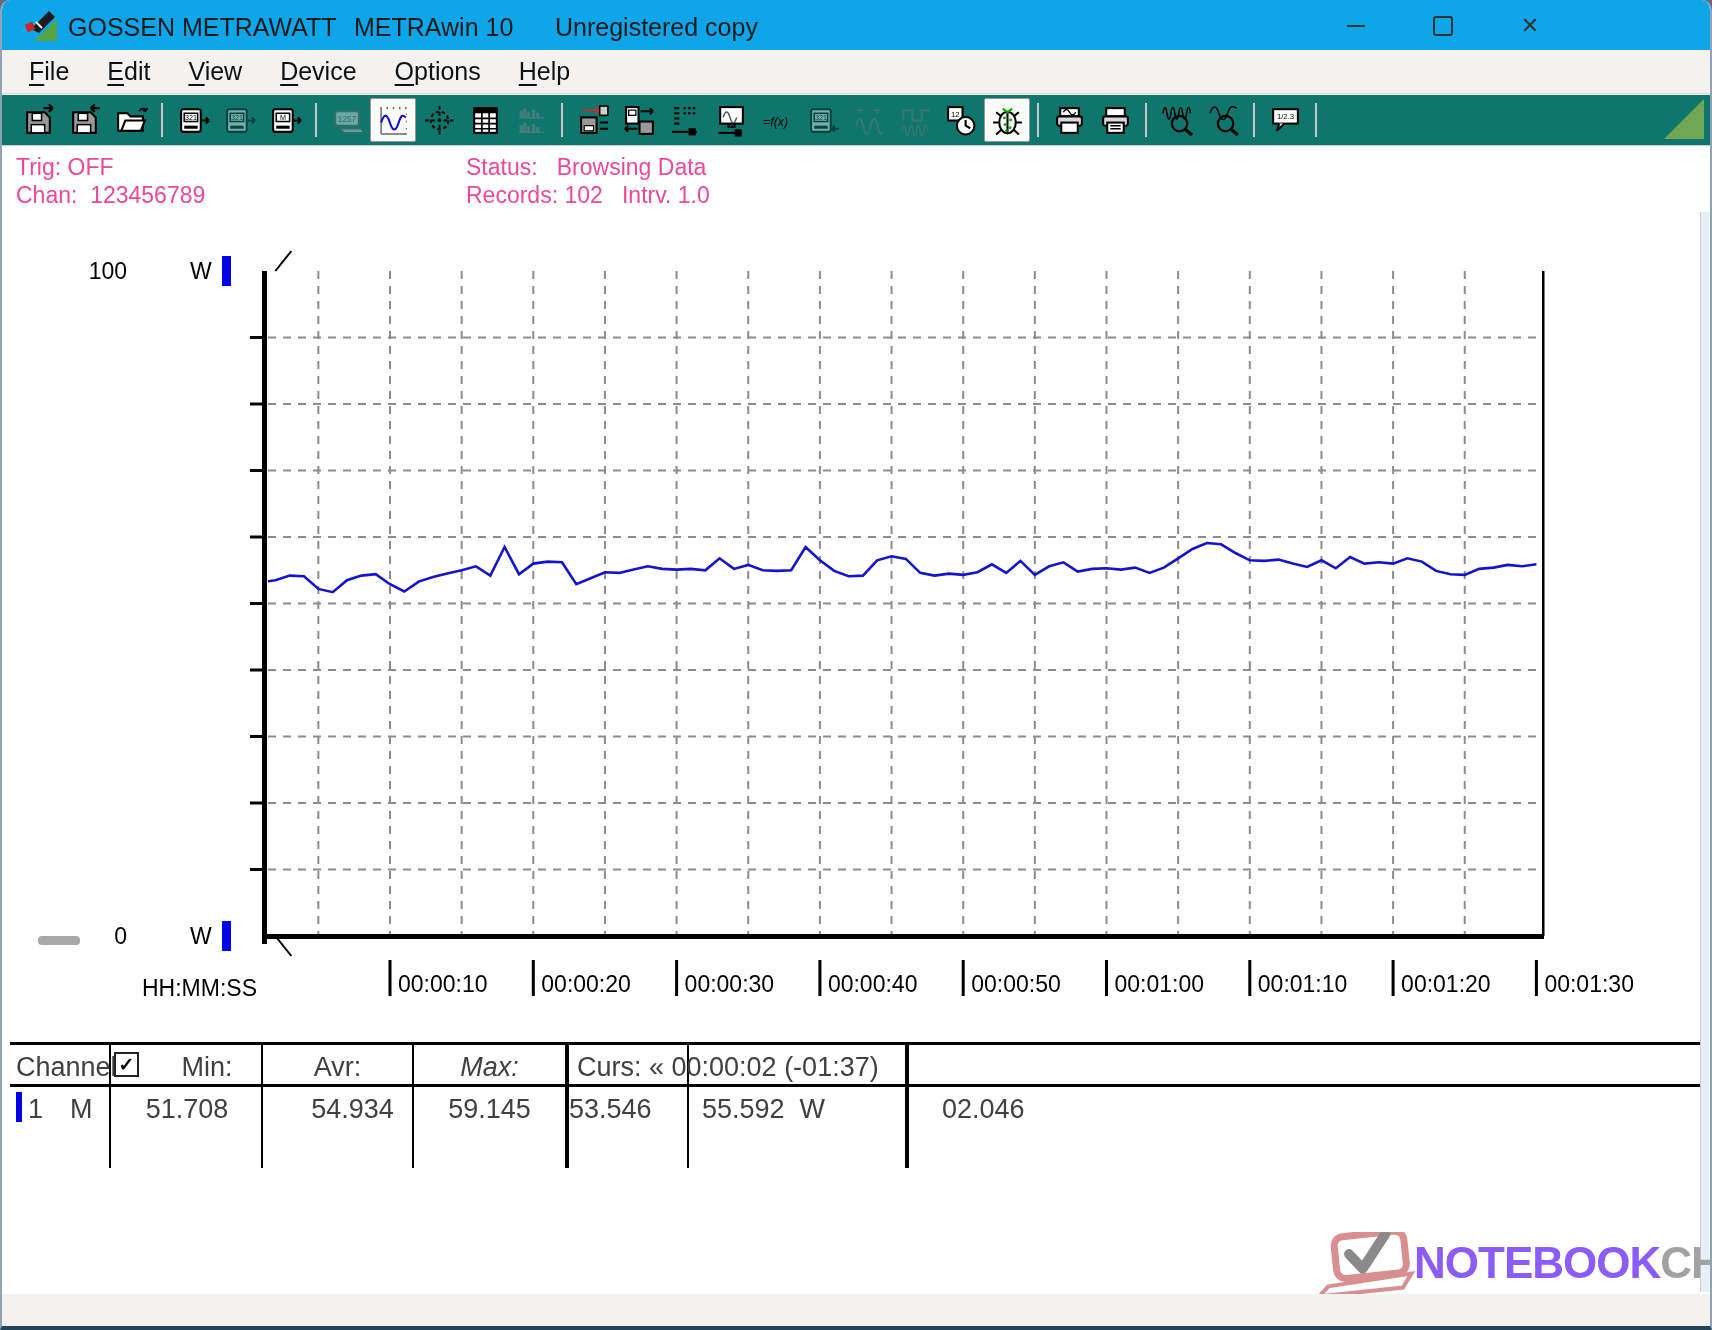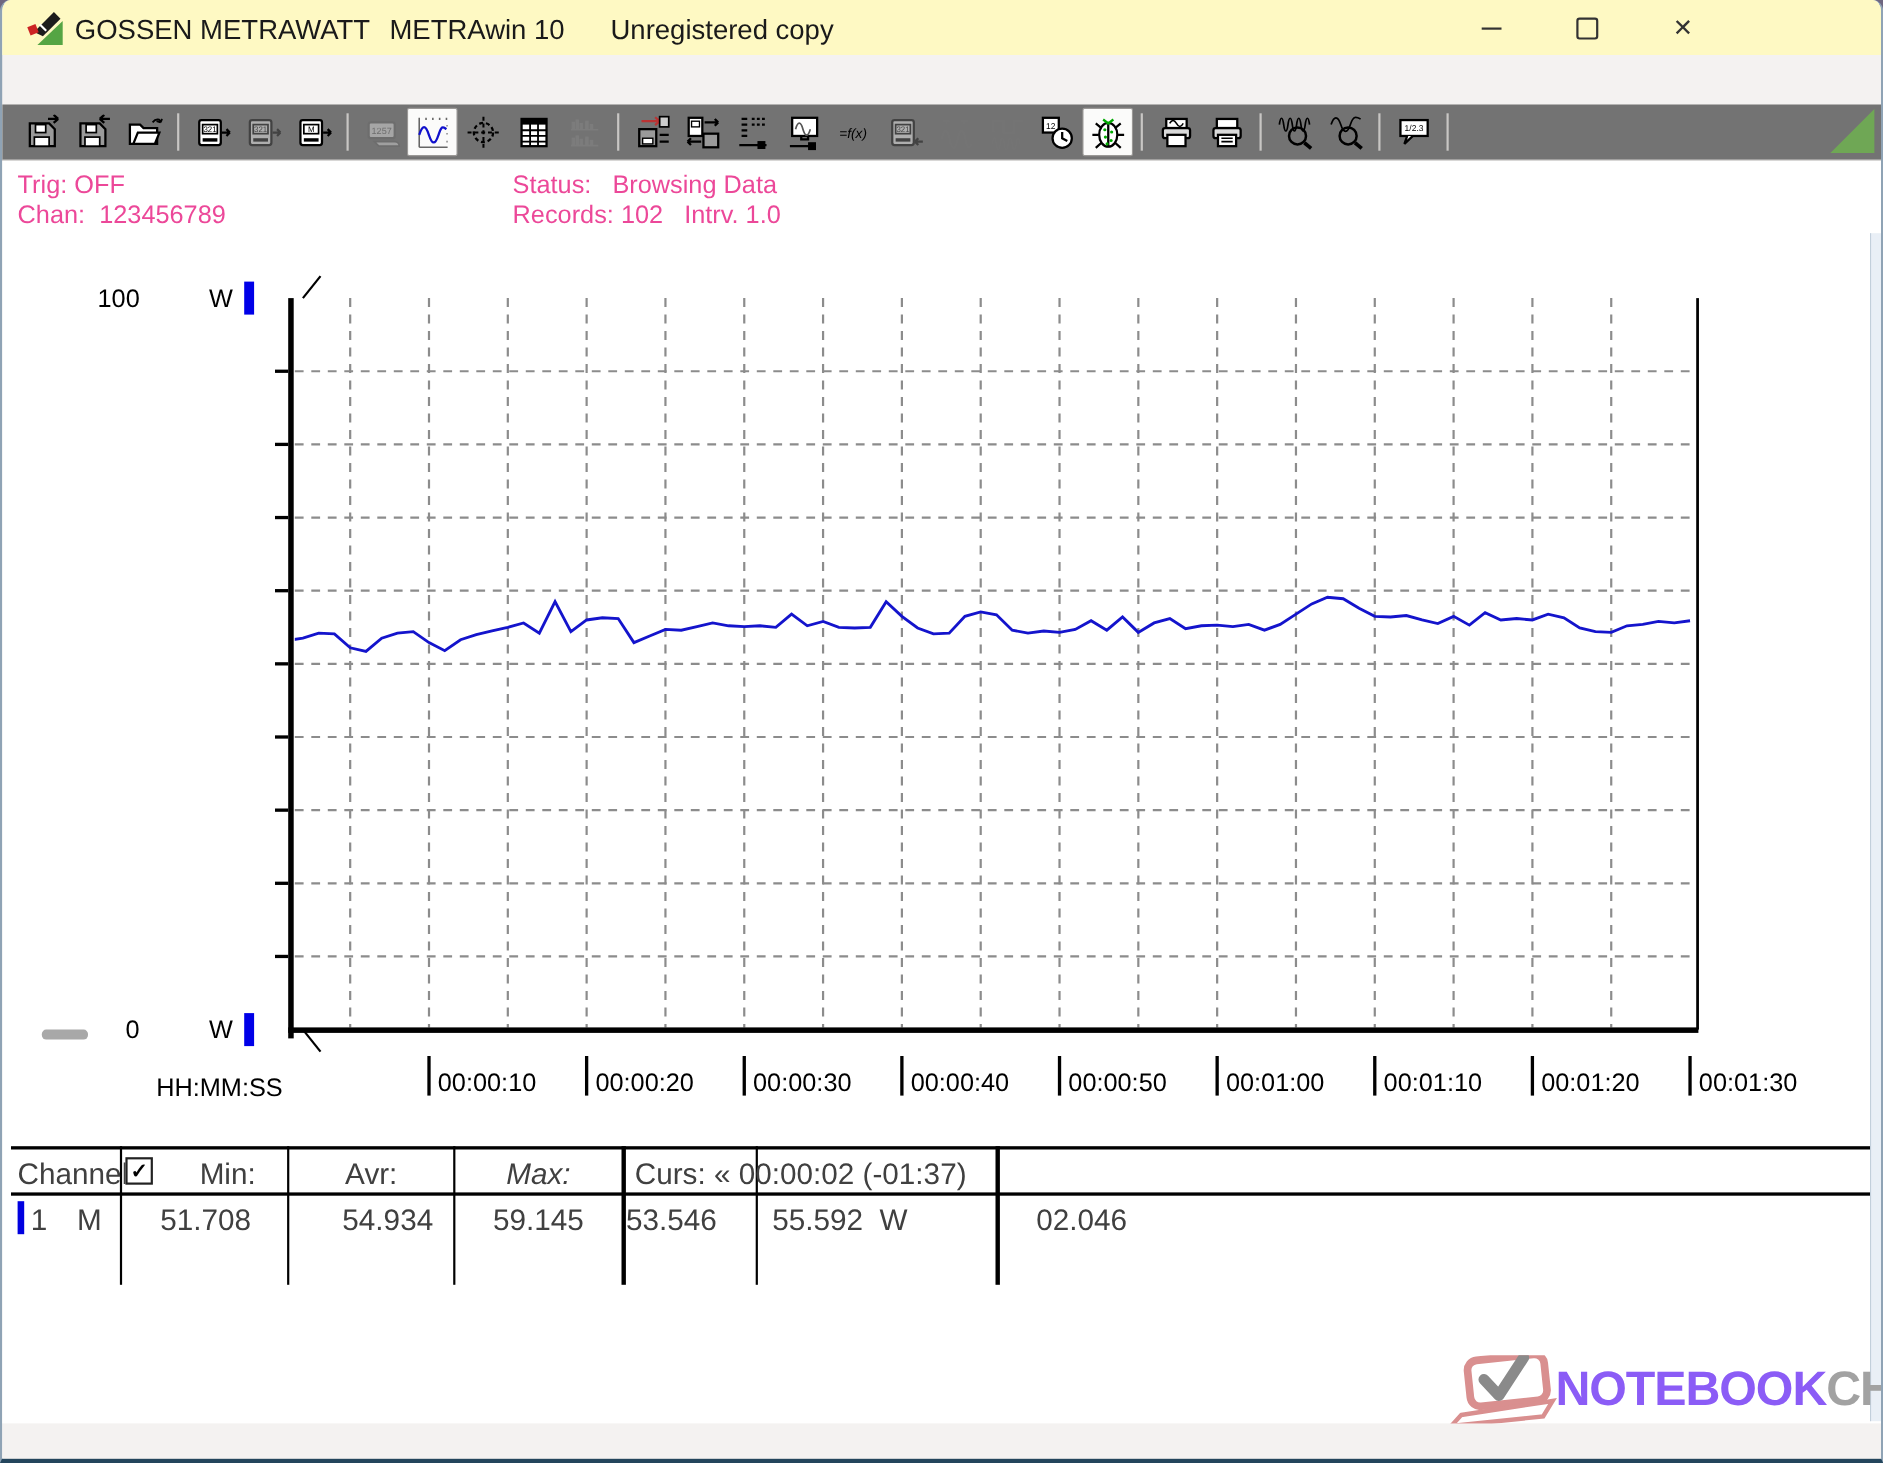--- a/index.html
+++ b/index.html
@@ -2,32 +2,32 @@
 <html><head>
 <meta charset="utf-8">
 <style>
   html{background:#6e6680;}
   body{margin:0;font-family:"Liberation Sans",sans-serif;-webkit-font-smoothing:antialiased;}
   .window{position:relative;width:1712px;height:1330px;background:#f4f2f1;overflow:hidden;
           border-radius:10px 10px 0 0;box-sizing:border-box;
           border-left:2px solid #8fa3b5;border-right:2px solid #8fa3b5;border-bottom:4px solid #23455c;}
   .abs{position:absolute;}
   
-  .titlebar{position:absolute;left:0;top:0;width:100%;height:50px;background:#fef9c3;}
+  .titlebar{position:absolute;left:0;top:0;width:100%;height:50px;background:#0ea5e9;}
   .titlebar .t{position:absolute;top:13px;font-size:25px;color:#1a1a1a;white-space:nowrap;}
   .winbtn{position:absolute;top:8px;width:46px;height:36px;display:flex;align-items:center;justify-content:center;color:#333;}
   .mini{width:18px;height:2px;background:#333;}
   .maxi{width:16px;height:16px;border:2px solid #333;border-radius:3px;}
   .closex{font-size:22px;line-height:1;}
   
   .menubar{position:absolute;left:0;top:50px;width:100%;height:44px;background:#f4f2f1;display:flex;align-items:center;padding-left:8px;box-sizing:border-box;border-bottom:1px solid #dddbd9;}
   .menu-item{font-size:25px;color:#111;padding:4px 19px;cursor:default;}
   .menu-item b{font-weight:normal;text-decoration:underline;text-underline-offset:4px;}
   
-  .toolbar{position:absolute;left:0;top:95px;width:100%;height:51px;background:#737373;display:flex;align-items:center;padding-left:14px;box-sizing:border-box;border-bottom:1px solid #cfcdcb;}
+  .toolbar{position:absolute;left:0;top:95px;width:100%;height:51px;background:#0f766e;display:flex;align-items:center;padding-left:14px;box-sizing:border-box;border-bottom:1px solid #cfcdcb;}
   .tbtn{width:44px;height:42px;display:flex;align-items:center;justify-content:center;border:1px solid transparent;border-radius:2px;flex:none;}
   .tbtn svg{width:33px;height:33px;}
   .tbtn.disabled{opacity:.42;filter:grayscale(1);}
   .tbtn.active{background:#fbfbfa;border:1px solid #9a9896;}
   .tsep{width:2px;height:34px;background:#c8c6c4;margin:0 7px;flex:none;}
   .corner-tri{position:absolute;right:6px;top:99px;width:0;height:0;border-bottom:40px solid #6fa755;border-left:40px solid transparent;}
   
   .client{position:absolute;left:0;top:146px;width:100%;height:1148px;background:#ffffff;}
   .stat{position:absolute;font-size:23px;color:#ec4899;white-space:nowrap;}
   
@@ -73,20 +73,28 @@
         <div class="mini"></div>
       </div>
     <div class="winbtn" style="left:1418px;">
         <div class="maxi"></div>
       </div>
     <div class="winbtn" style="left:1505px;">
         <div class="closex">✕</div>
       </div>
   </div>
 
+  <div class="menubar" id="menubar">
+      <div class="menu-item"><b>F</b>ile</div>
+      <div class="menu-item"><b>E</b>dit</div>
+      <div class="menu-item"><b>V</b>iew</div>
+      <div class="menu-item"><b>D</b>evice</div>
+      <div class="menu-item"><b>O</b>ptions</div>
+      <div class="menu-item"><b>H</b>elp</div>
+    </div>
 
   <div class="toolbar" id="toolbar">
       <div class="tbtn">
         <svg viewBox="0 0 32 32">
           <path d="M4 8h17l5 5v15H4z" fill="#9a9a9a" stroke="#000" stroke-width="2"></path>
           <rect x="9" y="9" width="9" height="7" fill="#fff" stroke="#000" stroke-width="1.5"></rect>
           <rect x="8" y="20" width="13" height="8" fill="#fff" stroke="#000" stroke-width="1.5"></rect>
           <path d="M20 4h9m0 0l-4-3.5M29 4l-4 3.5" stroke="#000" fill="none" stroke-width="2"></path>
         </svg>
       </div>

